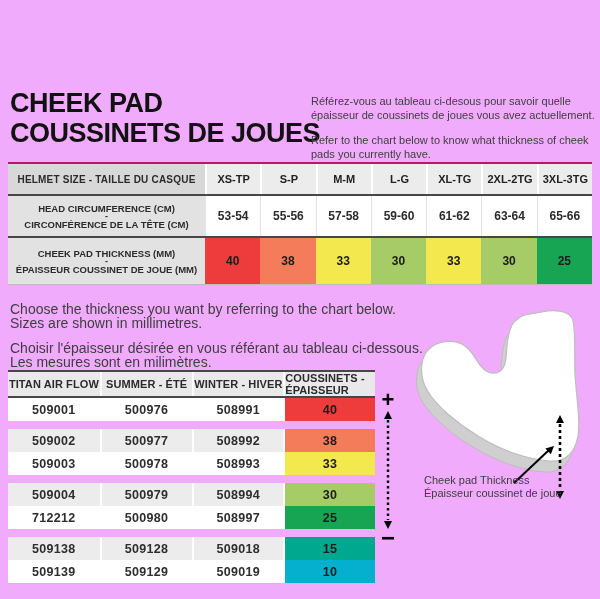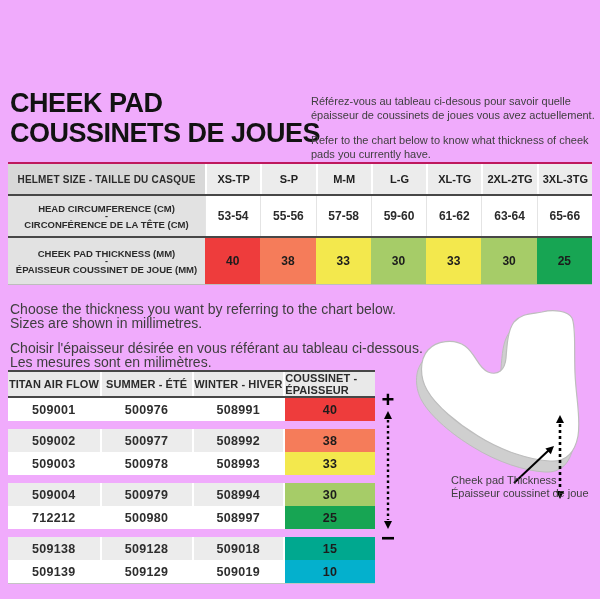--- a/index.html
+++ b/index.html
@@ -41,21 +41,21 @@
   .pt-cell + .pt-cell{border-left:2px solid #fff;}
   .pt-row.head .pt-cell{font-size:11px;color:#2b2b2b;letter-spacing:0.1px;}
   .pt-thick{color:#1c1c1c;}
   
   .scale{position:absolute;left:376px;top:390px;width:24px;display:flex;flex-direction:column;
          align-items:center;color:#000;}
   .scale .plus{font-size:22px;font-weight:bold;line-height:20px;}
   .scale .minus{font-size:24px;font-weight:bold;line-height:16px;}
   
   .illus{position:absolute;left:402px;top:308px;width:198px;height:212px;}
-  .annotation{position:absolute;left:424px;top:474px;font-size:11px;color:#3e3e3e;line-height:13px;margin-left:27px;}
+  .annotation{position:absolute;left:424px;top:474px;font-size:11px;color:#3e3e3e;line-height:13px;}
 </style>
 </head>
 <body>
 
 <div class="page">
 
   <div class="title">
     <div>CHEEK PAD</div>
     <div>COUSSINETS DE JOUES</div>
   </div>
@@ -115,21 +115,21 @@
       <span>Choisir l'épaisseur désirée en vous référant au tableau ci-dessous.</span><br>
       <span>Les mesures sont en milimètres.</span>
     </p>
   </div>
 
   <div class="parttable">
     <div class="pt-row head">
       <div class="pt-cell">TITAN AIR FLOW</div>
       <div class="pt-cell">SUMMER - ÉTÉ</div>
       <div class="pt-cell">WINTER - HIVER</div>
-      <div class="pt-cell">COUSSINET - ÉPAISSEUR</div>
+      <div class="pt-cell">COUSSINETS - ÉPAISSEUR</div>
     </div>
     <div class="pt-row">
       <div class="pt-cell">509001</div>
       <div class="pt-cell">500976</div>
       <div class="pt-cell">508991</div>
       <div class="pt-cell pt-thick" style="background-color: rgb(238, 60, 60);">40</div>
     </div>
     <div class="pt-row alt">
       <div class="pt-cell">509002</div>
       <div class="pt-cell">500977</div>

